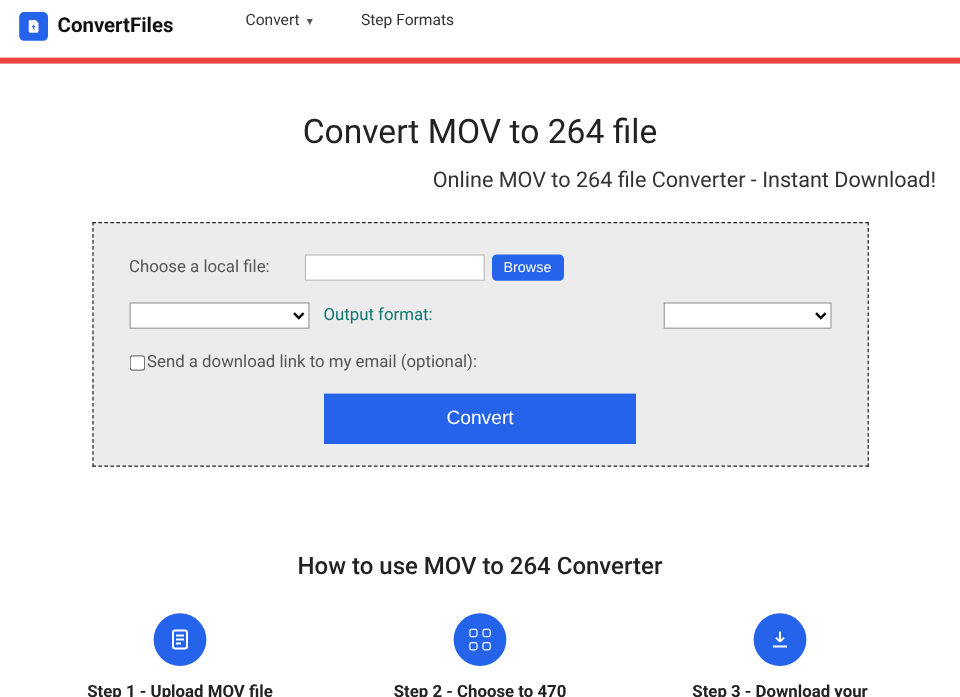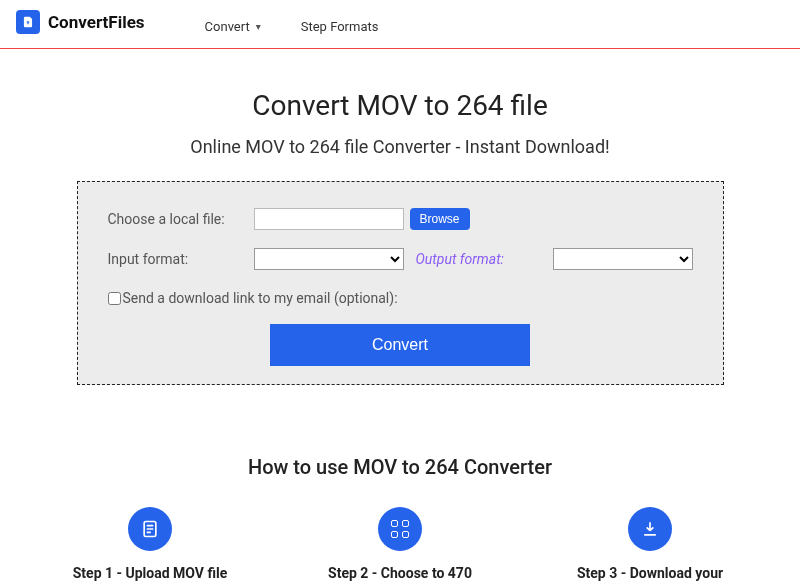--- a/index.html
+++ b/index.html
@@ -1,35 +1,35 @@
 <!DOCTYPE html>
 <html><head>
 <meta charset="utf-8">
 <style>
   * { box-sizing: border-box; margin: 0; padding: 0; }
   body { font-family: -apple-system, BlinkMacSystemFont, "Segoe UI", Roboto, "Helvetica Neue", Arial, sans-serif; color: #222; background: #fff; width: 800px; }
-  .header { display: flex; align-items: flex-end; padding: 10px 16px 14px 16px; border-bottom: 1px solid #ef4444; }
+  .header { display: flex; align-items: flex-start; padding: 10px 16px 14px 16px; border-bottom: 5px solid #ef4444; }
   .logo { display: flex; align-items: center; gap: 8px; }
   .logo-mark { width: 24px; height: 24px; background: #2563eb; border-radius: 4px; display:flex; align-items:center; justify-content:center; }
   .logo-mark svg { width: 14px; height: 14px; fill: #fff; }
   .logo-text { font-weight: 700; font-size: 17px; color: #111; }
   .nav { display: flex; gap: 40px; margin-left: 60px; }
   .nav-item { font-size: 13px; color: #333; display: flex; align-items: center; gap: 6px; cursor: pointer; }
   .chev { font-size: 10px; color: #555; }
   .main { text-align: center; padding: 40px 20px 20px; }
   h1 { font-size: 28px; font-weight: 400; margin-bottom: 14px; }
-  .subtitle { font-size: 18px; font-weight: 400; color: #333; margin-bottom: 24px; }
+  .subtitle { font-size: 18px; font-weight: 400; color: #333; margin-bottom: 24px; text-align: right; }
   .panel { margin: 0 auto; width: 647px; background: #ececec; border: 1px dashed #222; padding: 26px 30px 18px 30px; text-align: left; }
   .row { display: flex; align-items: center; margin-bottom: 18px; gap: 6px; }
   .label { font-size: 14px; color: #555; width: 140px; }
   .text-input { height: 22px; width: 150px; border: 1px solid #bbb; background: #fff; font-size: 13px; padding: 0 4px; }
   .browse-btn { background: #2563eb; color: #fff; border: none; border-radius: 4px; font-size: 12px; padding: 4px 10px; cursor: pointer; text-align: center; }
   .select { height: 22px; width: 150px; border: 1px solid #999; background: #fff; font-size: 13px; }
   .select-short { height: 22px; width: 140px; border: 1px solid #999; background: #fff; font-size: 13px; }
-  .label-inline { font-size: 14px; color: #8b5cf6; margin: 0 6px; font-style: italic; }
+  .label-inline { font-size: 14px; color: #0f766e; margin: 0 6px; }
   .flex-spacer { flex: 1; }
   .check-row { display: flex; align-items: center; gap: 2px; margin-bottom: 18px; margin-top: 20px; }
   .check-row label { font-size: 14px; color: #555; }
   .convert-btn { display: block; margin: 8px auto 0 auto; width: 260px; height: 42px; background: #2563eb; color: #fff; border: none; font-size: 16px; cursor: pointer; }
   .howto { margin-top: 70px; text-align: center; }
   .howto-title { font-size: 20px; font-weight: 500; margin-bottom: 28px; }
   .steps { display: flex; justify-content: center; gap: 80px; padding: 0 40px; }
   .step { width: 170px; }
   .step-icon { width: 44px; height: 44px; border-radius: 50%; background: #2563eb; margin: 0 auto 14px auto; display:flex; align-items:center; justify-content:center; }
   .step-icon svg { width: 20px; height: 20px; stroke: #fff; fill: none; stroke-width: 2; }
@@ -64,21 +64,20 @@
   <h1>Convert MOV to 264 file</h1>
   <div class="subtitle">Online MOV to 264 file Converter - Instant Download!</div>
 
   <div class="panel">
     <div class="row">
       <span class="label">Choose a local file:</span>
       <input class="text-input" type="text" style="">
       <button class="browse-btn">Browse</button>
     </div>
     <div class="row">
-      <span class="label">Input format:</span>
       <select class="select"><option></option></select>
       <span class="label-inline">Output format:</span>
       <span class="flex-spacer"></span>
       <select class="select-short"><option></option></select>
     </div>
     <div class="check-row">
       <input type="checkbox" id="emailchk" style="">
       <label for="emailchk">Send a download link to my email (optional):</label>
     </div>
     <button class="convert-btn">Convert</button>

